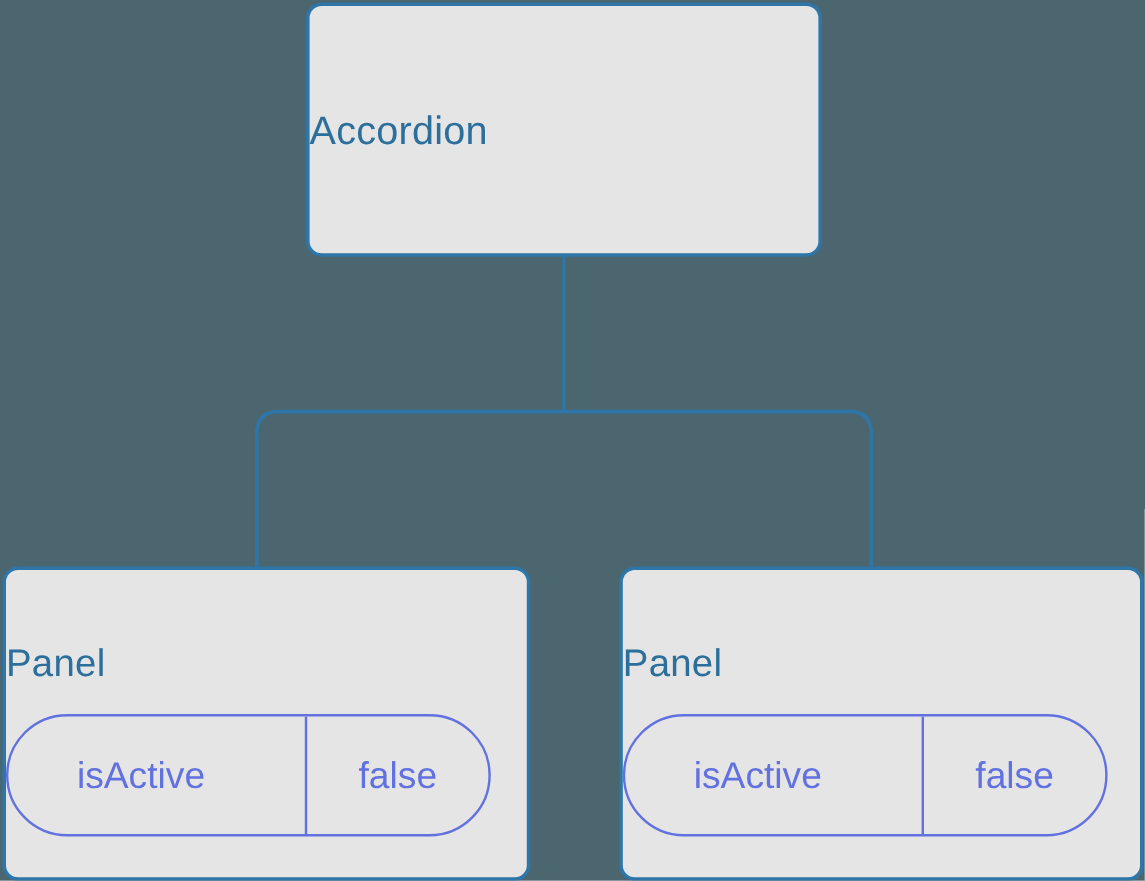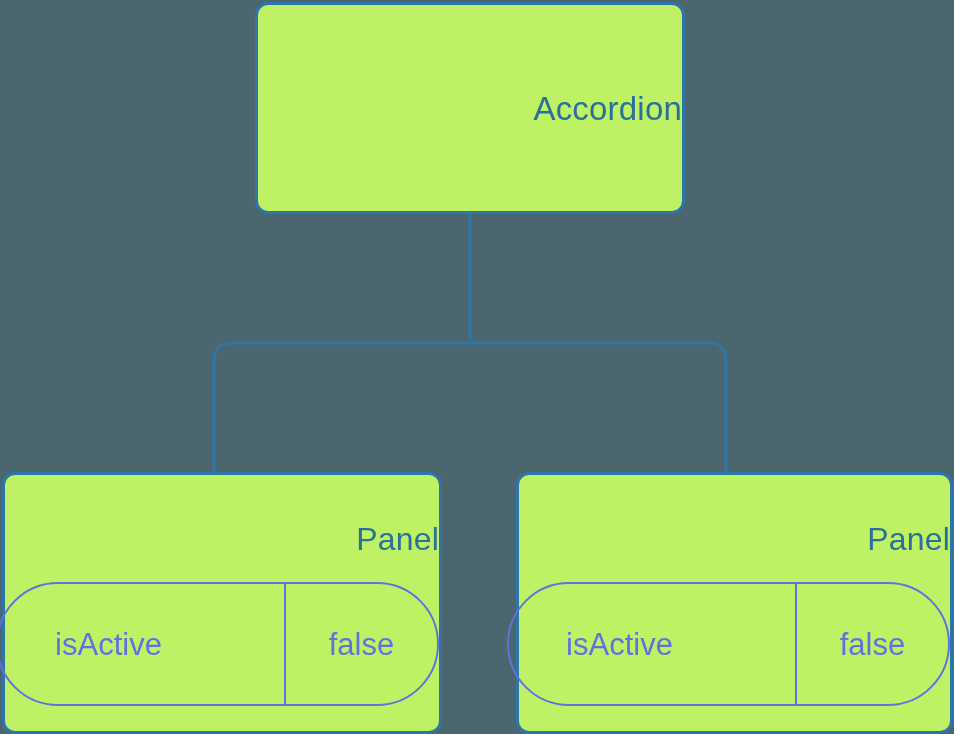--- a/index.html
+++ b/index.html
@@ -25,27 +25,27 @@
     position: absolute;
     left: 0;
     top: 0;
     width: 954px;
     height: 734px;
     pointer-events: none;
   }
   
   .node {
     position: absolute;
-    background: #bef264;
+    background: #e5e5e5;
     border: 3px solid #2e75a8;
     border-radius: 13px;
     box-sizing: border-box;
     display: flex;
     flex-direction: column;
-    align-items: flex-end;
+    align-items: flex-start;
     z-index: 2;
   }
   .node-root {
     left: 255px;
     top: 2px;
     width: 430px;
     height: 212px;
     justify-content: center;
   }
   .node-leaf-left {
@@ -68,34 +68,33 @@
     color: #2c6f9b;
     font-size: 33px;
     font-weight: 400;
     letter-spacing: 0.2px;
     line-height: 1;
     white-space: nowrap;
   }
   .node-leaf-left .node-title,
   .node-leaf-right .node-title {
     font-size: 32px;
-    margin-top: 48px;
+    margin-top: 61px;
   }
   
   .prop-pill {
     margin-top: 27px;
     display: flex;
     align-items: stretch;
     border: 2px solid #6271e0;
     border-radius: 999px;
-    height: 124px;
+    height: 102px;
     box-sizing: border-box;
     overflow: hidden;
     background: transparent;
-    gap: 39px;
   }
   .prop-key,
   .prop-val {
     display: flex;
     align-items: center;
     justify-content: center;
     color: #6271e0;
     font-size: 31px;
     line-height: 1;
     white-space: nowrap;

